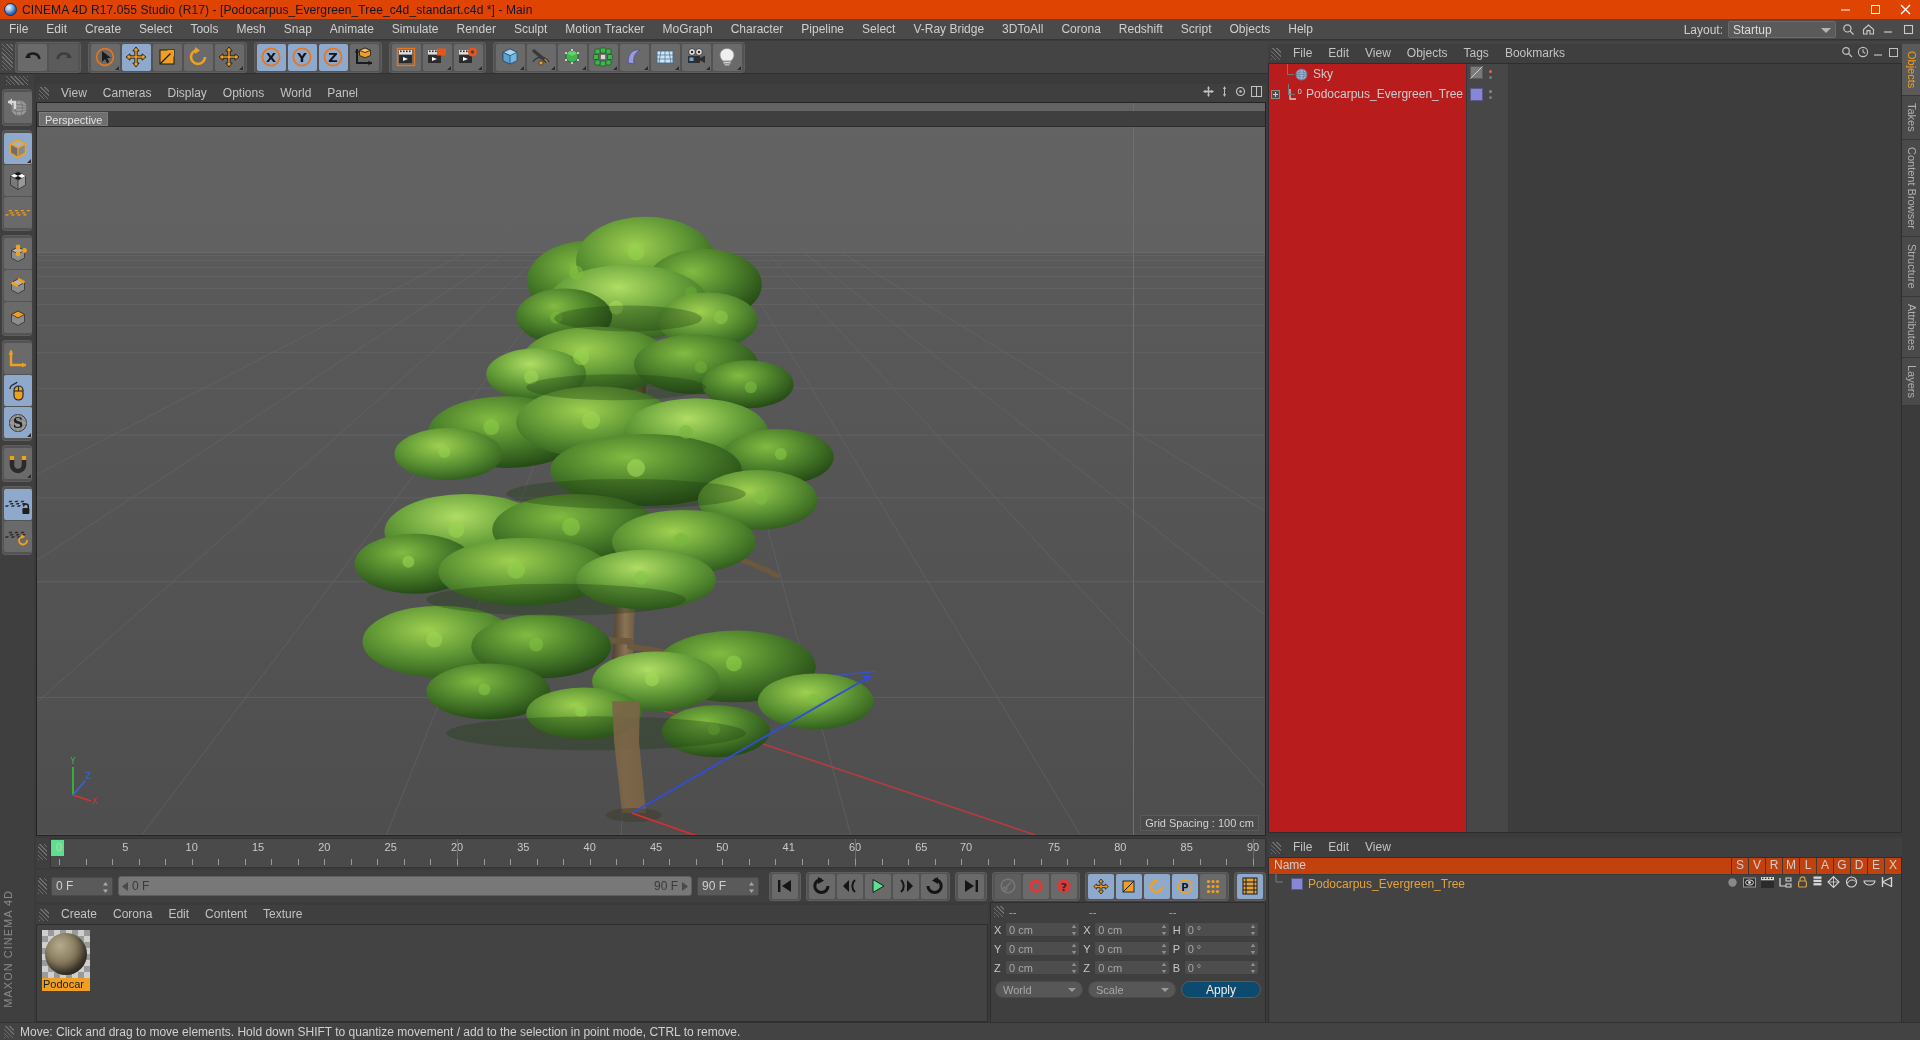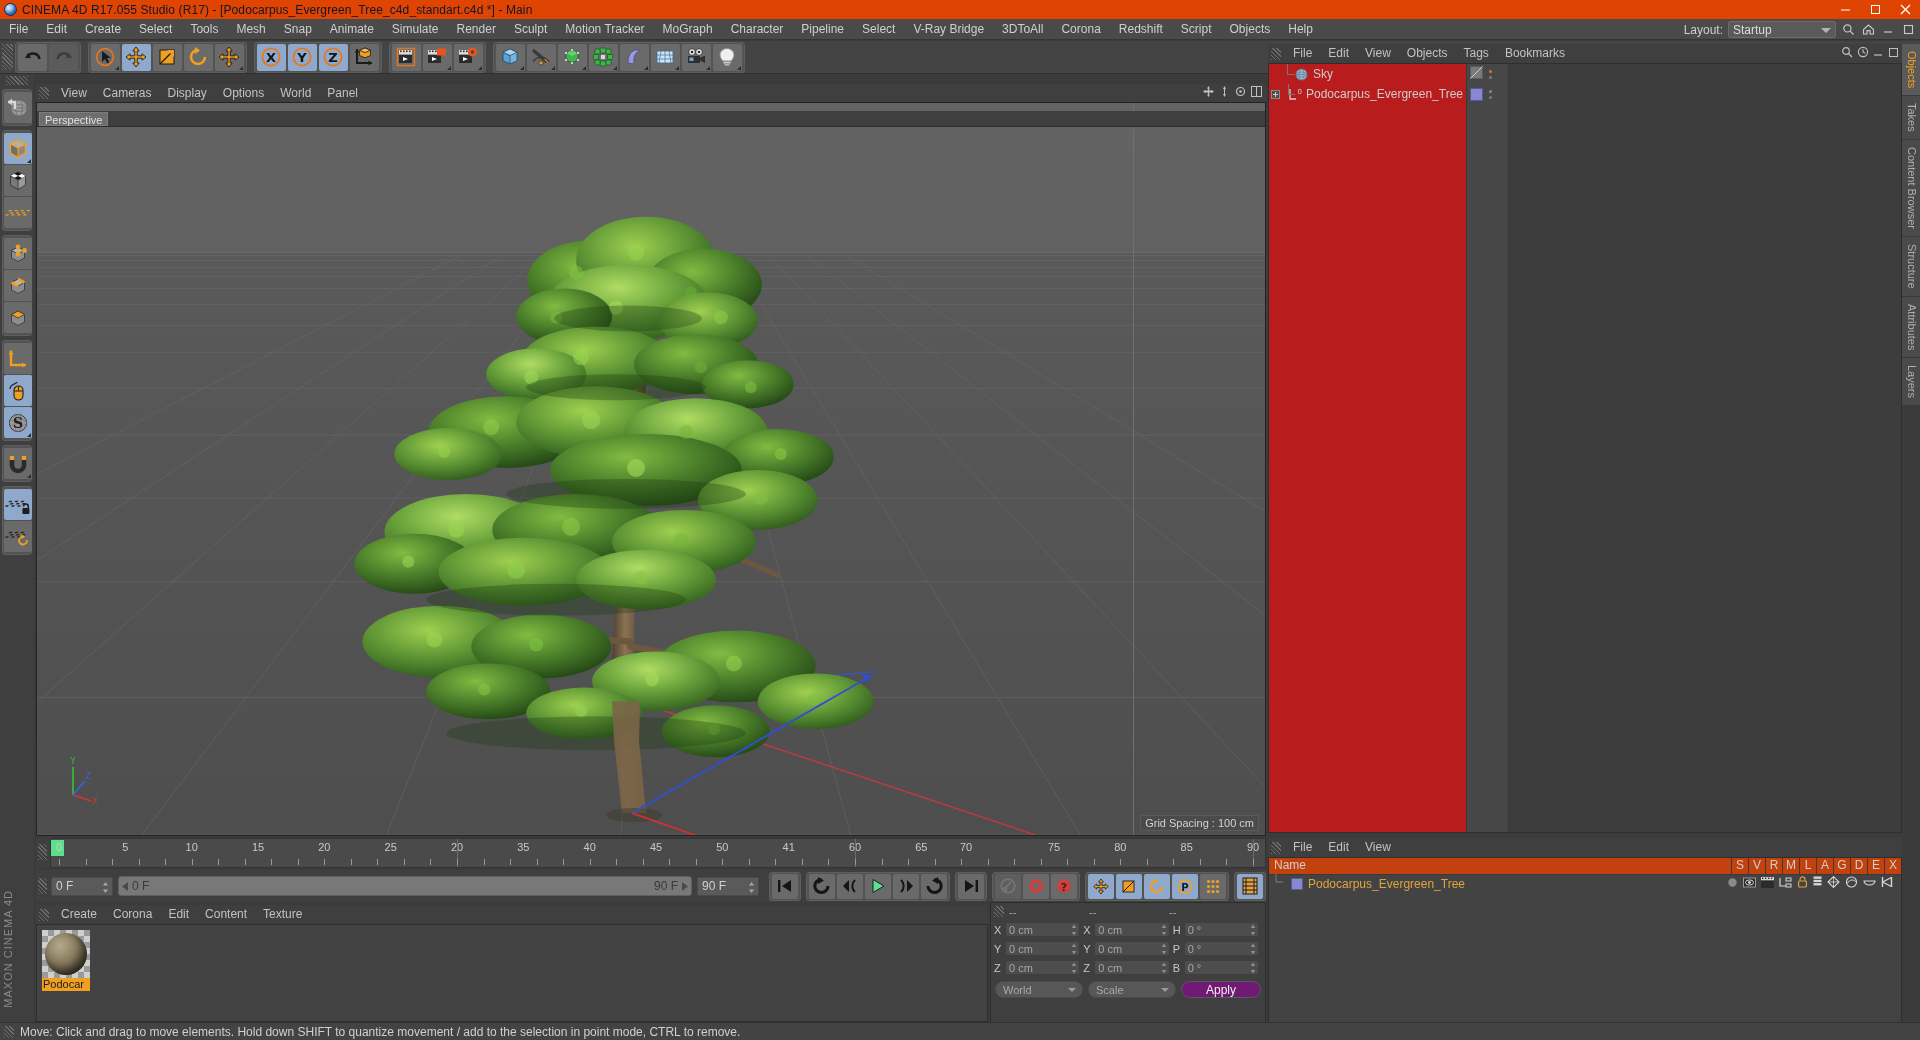--- a/index.html
+++ b/index.html
@@ -144,21 +144,21 @@
   .coord-head{height:17px;display:flex;align-items:center;font-size:11px;color:#a9a9a9;}
   .coord-head .vgrip{width:10px;height:11px;margin:0 5px 0 3px;background-image:repeating-linear-gradient(45deg,#6d6d6d 0 1px,transparent 1px 3px);}
   .coord-head .c{width:80px;text-align:left;}
   .coord-rows{padding:1px 3px;}
   .crow{display:flex;align-items:center;height:17px;margin-bottom:2px;}
   .clab{width:11px;font-size:11px;color:#c7c7c7;text-align:left;}
   .cfield{flex:1;height:15px;background:#4d4d4d;border:1px solid #3e3e3e;border-radius:2px;color:#a6a6a6;font-size:11px;display:flex;align-items:center;padding:0 3px;margin-right:3px;position:relative;}
   .coord-bot{display:flex;align-items:center;gap:5px;padding:2px 4px;}
   .csel{flex:1;height:17px;background:#575757;border:1px solid #4a4a4a;border-radius:8px;color:#a8a8a8;font-size:11px;display:flex;align-items:center;padding:0 7px;position:relative;}
   .csel .caret{position:absolute;right:6px;top:6px;border-left:4px solid transparent;border-right:4px solid transparent;border-top:4px solid #9a9a9a;}
-  .capply{width:80px;height:17px;background:#701a75;border:1px solid #5a5a5a;border-radius:9px;color:#efefef;font-size:12px;display:flex;align-items:center;justify-content:center;}
+  .capply{width:80px;height:17px;background:#0c4a6e;border:1px solid #5a5a5a;border-radius:9px;color:#efefef;font-size:12px;display:flex;align-items:center;justify-content:center;}
 
   
   .attrdock{position:absolute;left:1268px;top:838px;width:634px;height:186px;background:#3b3b3b;}
   .ad-menu{height:19px;display:flex;align-items:center;background:#3f3f3f;}
   .ad-menu .vgrip{width:10px;height:12px;margin:0 4px 0 3px;background-image:repeating-linear-gradient(45deg,#6d6d6d 0 1px,transparent 1px 3px);}
   .ad-menu .mi{padding:0 8px;line-height:19px;font-size:12px;color:#c2c2c2;}
   .ad-body{height:166px;background:#434343;border:1px solid #2e2e2e;}
   .ad-head{height:17px;background:#c2410c;display:flex;font-size:12px;color:#cfcfcf;border-bottom:1px solid #3a3a3a;}
   .ad-head .nm{flex:1;padding-left:5px;}
   .ad-head .cc{width:17px;text-align:center;border-left:1px solid #3a3a3a;}

